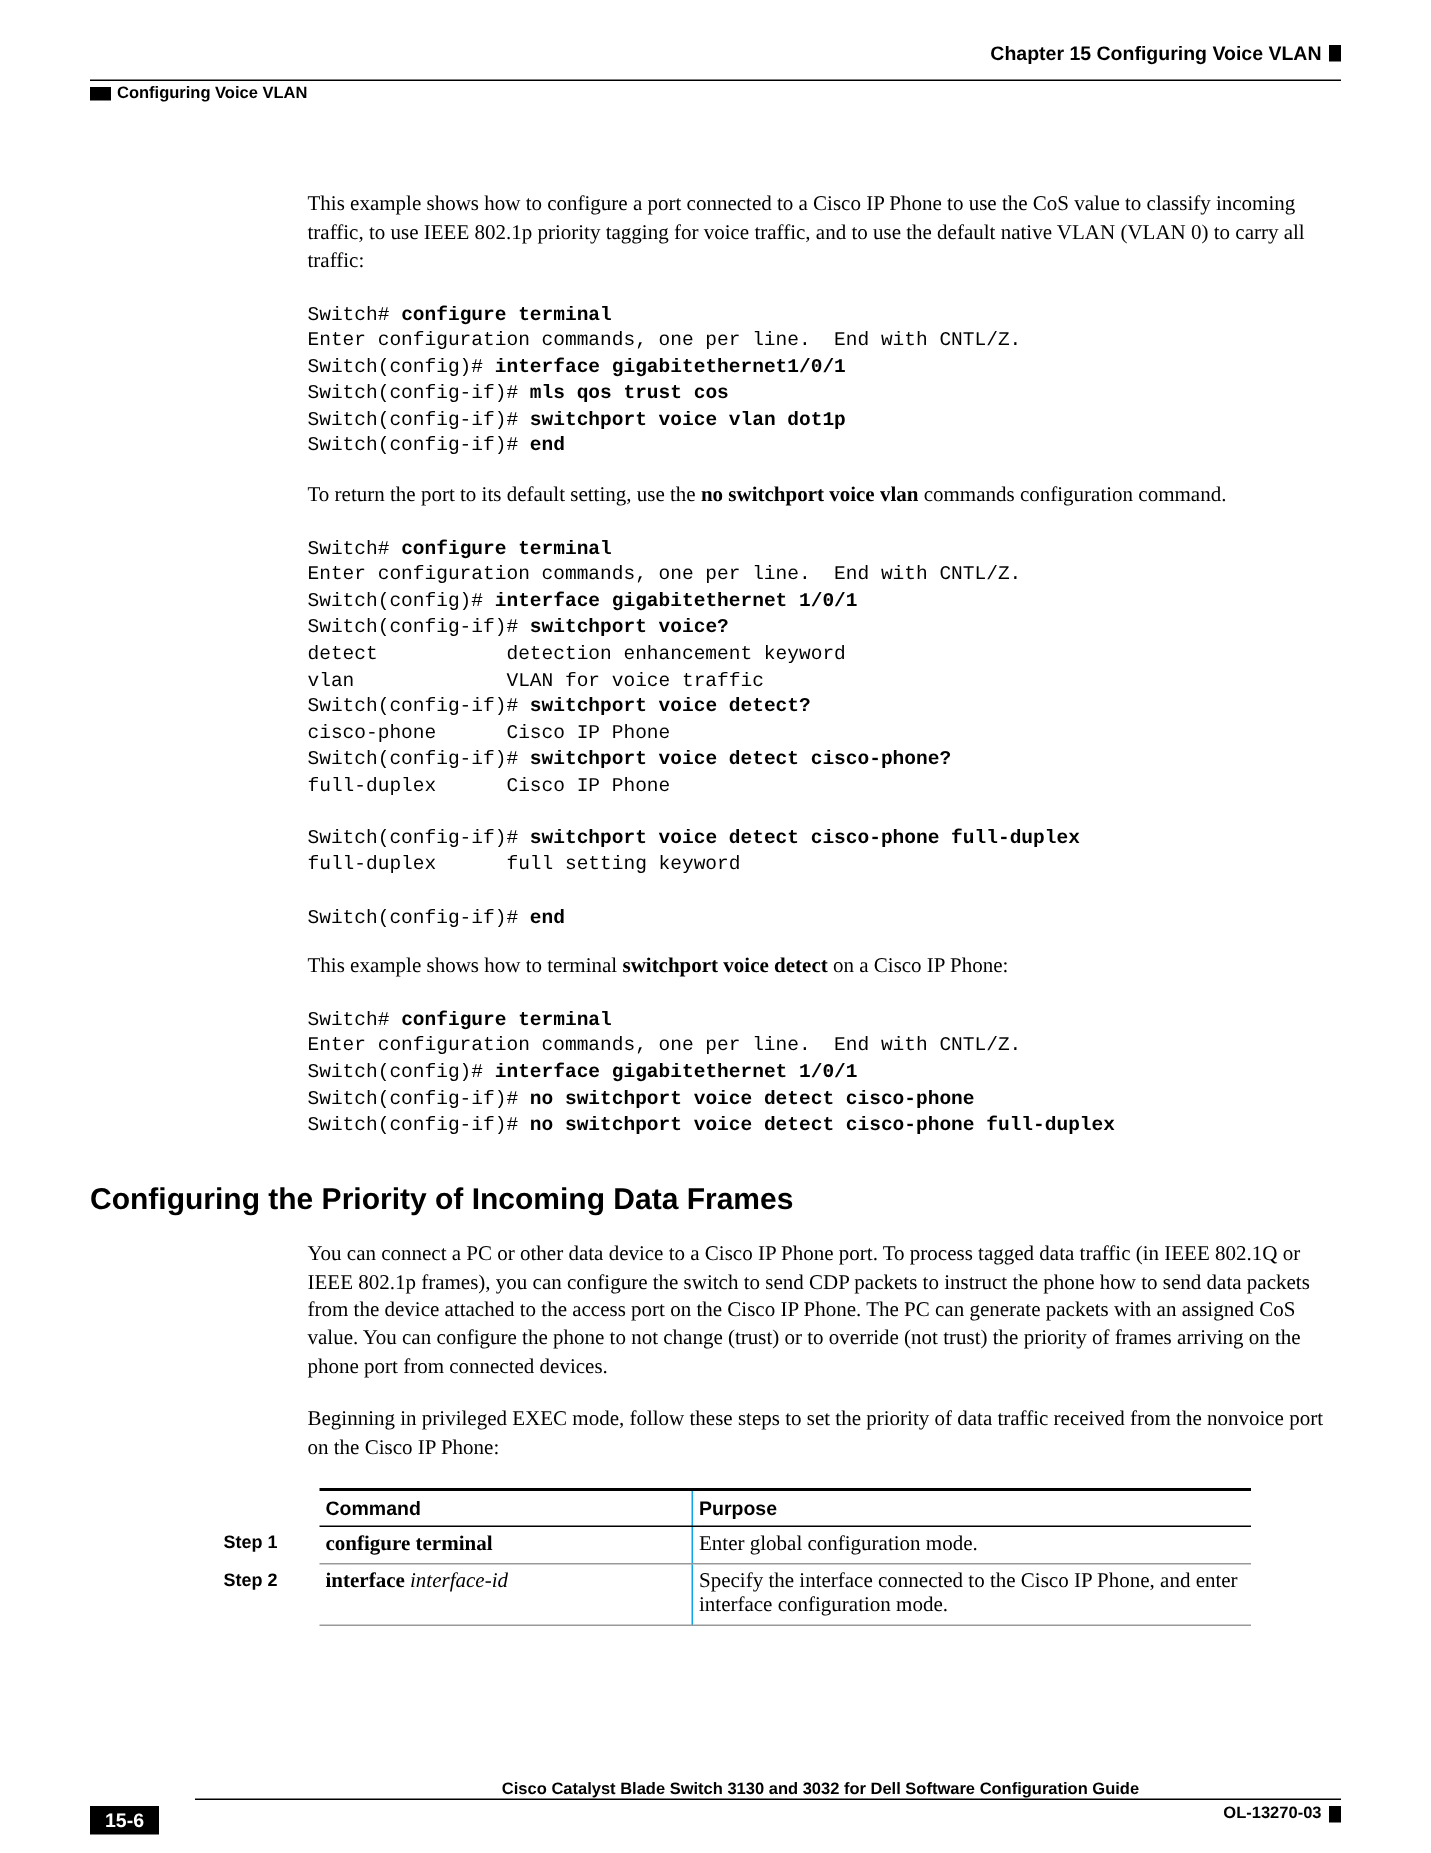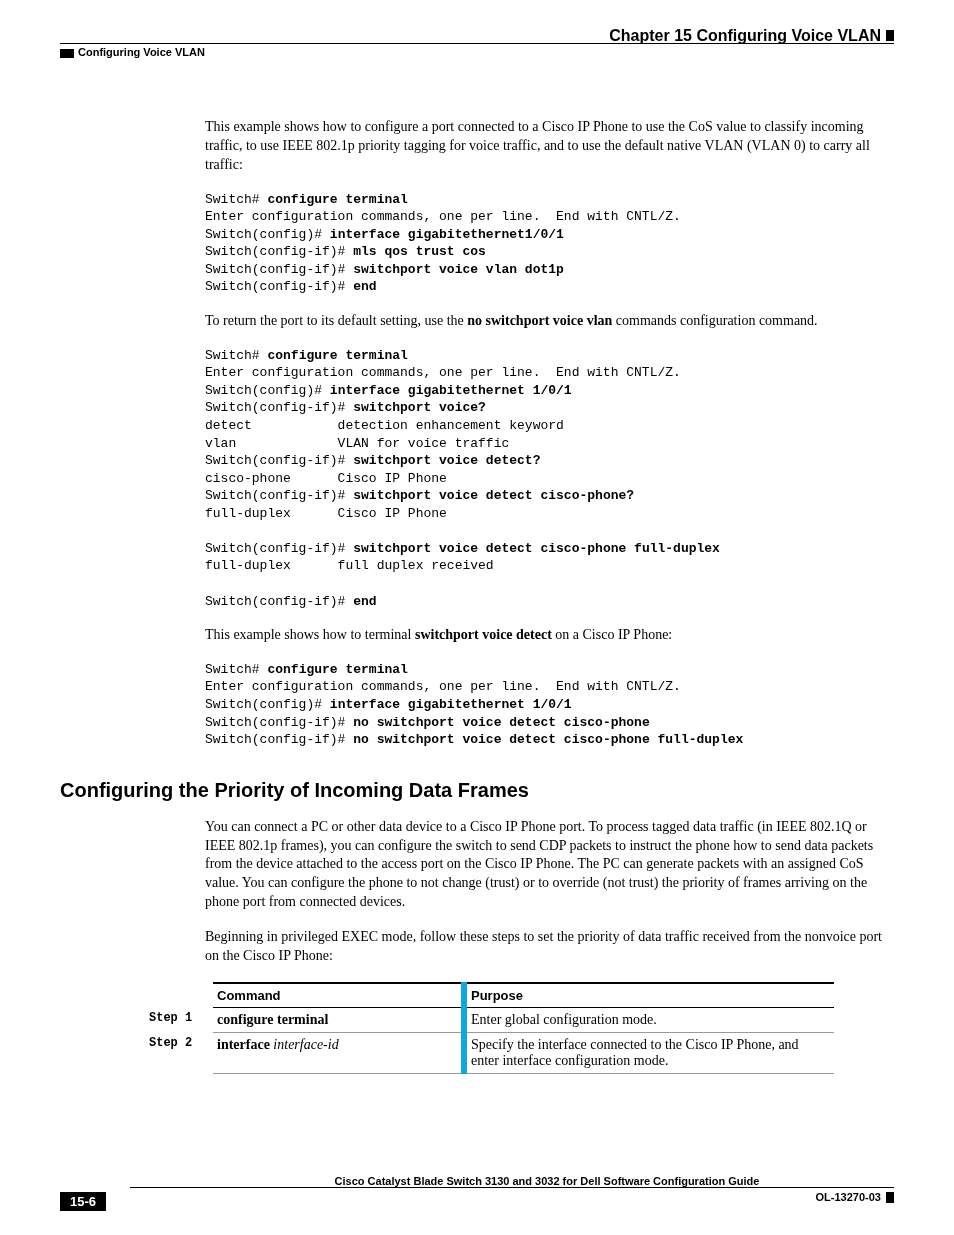--- a/index.html
+++ b/index.html
@@ -13,34 +13,34 @@
     height: 1235px;
     position: relative;
   }
   .page {
     padding: 30px 60px 0 60px;
     box-sizing: border-box;
   }
   .header-right {
     text-align: right;
     font-family: Arial, Helvetica, sans-serif;
-    font-size: 16px;
+    font-size: 13px;
     font-weight: bold;
     border-right: 8px solid #000;
     padding-right: 5px;
     height: 11px;
     line-height: 11px;
   }
   .header-left {
     font-family: Arial, Helvetica, sans-serif;
     font-size: 11px;
     font-weight: bold;
     border-top: 1px solid #000;
     padding-top: 2px;
-    margin-top: 2px;
+    margin-top: 12px;
   }
   .header-left .marker {
     display: inline-block;
     width: 14px;
     height: 9px;
     background: #000;
     margin-right: 4px;
     vertical-align: middle;
   }
   .content {
@@ -85,31 +85,31 @@
   }
   table.cmd td {
     font-family: "Times New Roman", Times, serif;
     font-size: 14px;
     vertical-align: top;
     padding: 4px 4px;
     border-bottom: 1px solid #999;
   }
   table.cmd th:nth-child(1) { width: 60px; border: none; }
   table.cmd td.step {
-    font-family: Liberation Mono, monospace;
+    font-family: Liberation Sans, sans-serif;
     font-size: 12px;
     font-weight: bold;
     border: none;
   }
-  table.cmd th:nth-child(2), table.cmd td:nth-child(2) { border-right: 6px solid #0ea5e9; width: 240px; }
+  table.cmd th:nth-child(2), table.cmd td:nth-child(2) { border-right: 1px solid #0ea5e9; width: 240px; }
   table.cmd th:nth-child(3), table.cmd td:nth-child(3) { border-right: none; }
   .italic { font-style: italic; }
   .footer {
     position: absolute;
-    bottom: 24px;
+    bottom: 12px;
     left: 60px;
     right: 60px;
   }
   .footer-line {
     border-top: 1px solid #000;
     margin-bottom: 2px;
   }
   .footer-title {
     font-family: Arial, Helvetica, sans-serif;
     font-size: 11px;
@@ -167,21 +167,21 @@
 <span>Switch(config)# </span><b>interface gigabitethernet 1/0/1</b>
 <span>Switch(config-if)# </span><b>switchport voice?</b>
 <span>detect           detection enhancement keyword</span>
 <span>vlan             VLAN for voice traffic</span>
 <span>Switch(config-if)# </span><b>switchport voice detect?</b>
 <span>cisco-phone      Cisco IP Phone</span>
 <span>Switch(config-if)# </span><b>switchport voice detect cisco-phone?</b>
 <span>full-duplex      Cisco IP Phone</span>
 <span></span>
 <span>Switch(config-if)# </span><b>switchport voice detect cisco-phone full-duplex</b>
-<span>full-duplex      full duplex received</span>
+<span>full-duplex      full setting keyword</span>
 <span></span>
 <span>Switch(config-if)# </span><b>end</b></div>
 
     <p class="body-para"><span>This example shows how to terminal </span><b>switchport voice detect</b><span> on a Cisco IP Phone:</span></p>
 
     <div class="code-block"><span>Switch# </span><b>configure terminal</b>
 <span>Enter configuration commands, one per line.  End with CNTL/Z.</span>
 <span>Switch(config)# </span><b>interface gigabitethernet 1/0/1</b>
 <span>Switch(config-if)# </span><b>no switchport voice detect cisco-phone</b>
 <span>Switch(config-if)# </span><b>no switchport voice detect cisco-phone full-duplex</b></div>

